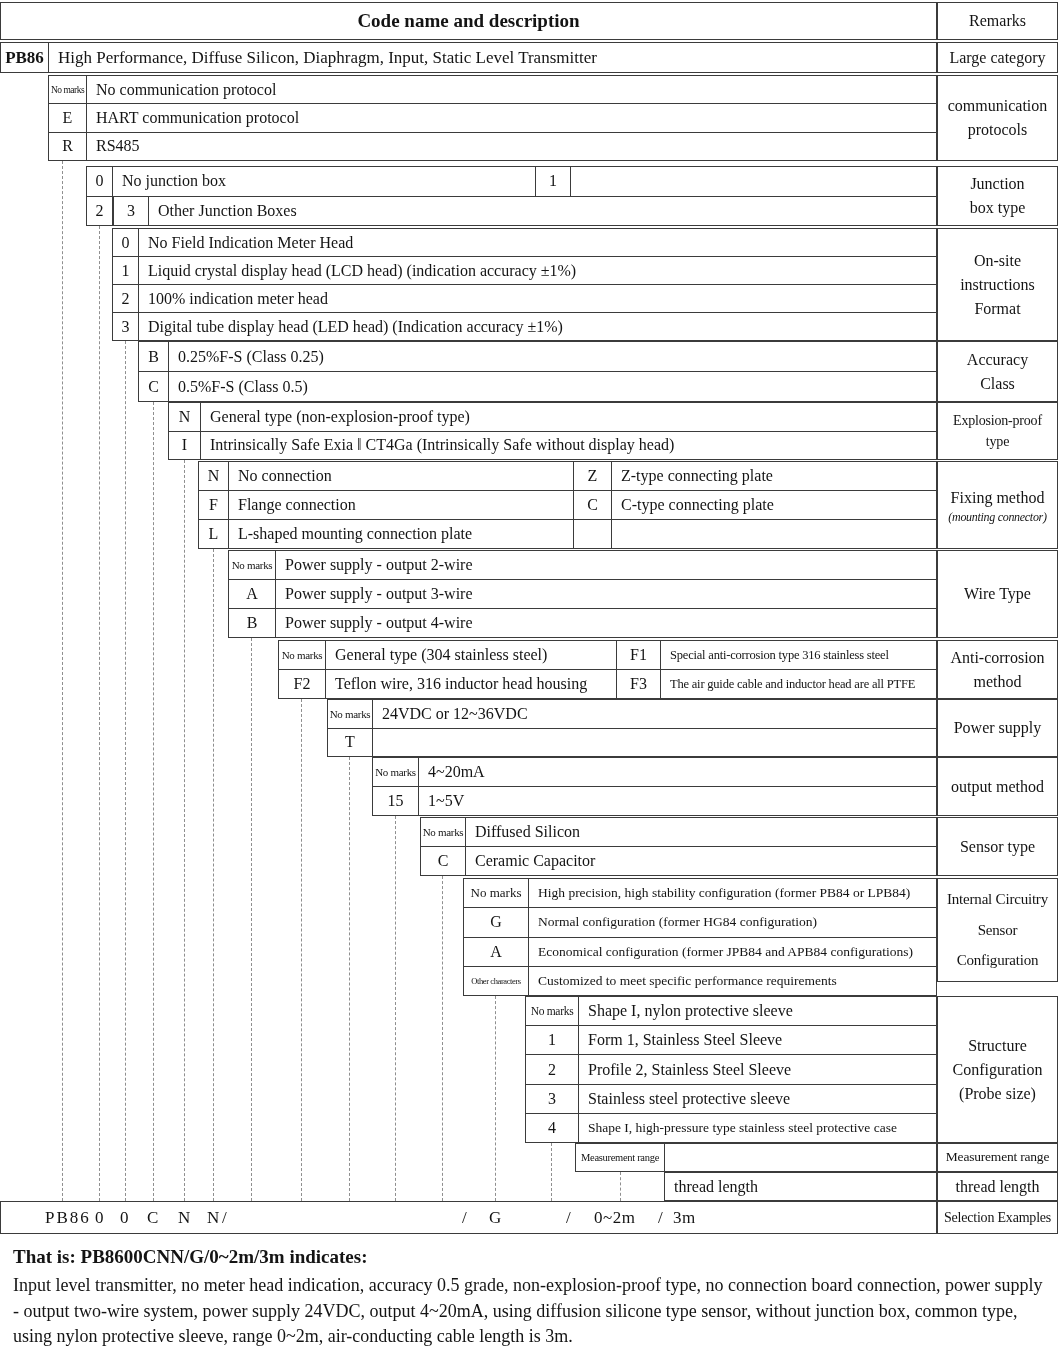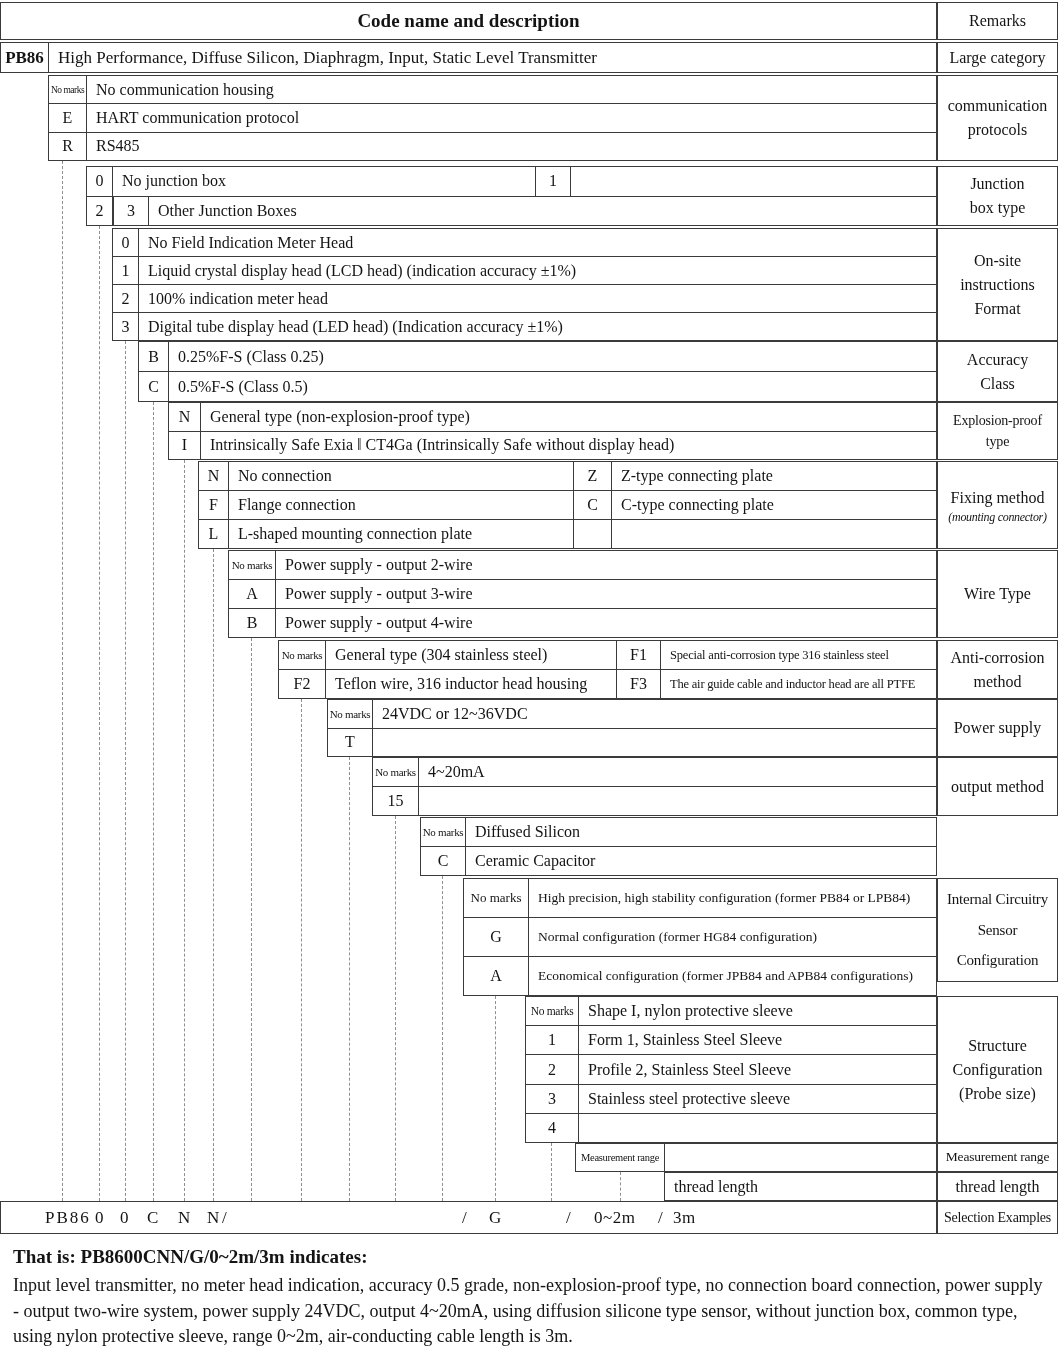--- a/index.html
+++ b/index.html
@@ -79,21 +79,21 @@
     <div class="row">
       <div class="code bold f17" style="width:48px">PB86</div>
       <div class="desc f17">High Performance, Diffuse Silicon, Diaphragm, Input, Static Level Transmitter</div>
     </div>
   </div>
   <div class="remark" style="top:42px;height:31px">Large category</div>
 
   <div class="band" style="left:48px;top:75px;width:889px;height:86px">
     <div class="row">
       <div class="code xs" style="width:38px">No marks</div>
-      <div class="desc">No communication housing</div>
+      <div class="desc">No communication protocol</div>
     </div>
     <div class="row">
       <div class="code" style="width:38px">E</div>
       <div class="desc">HART communication protocol</div>
     </div>
     <div class="row">
       <div class="code" style="width:38px">R</div>
       <div class="desc">RS485</div>
     </div>
   </div>
@@ -232,47 +232,53 @@
   </div>
   <div class="remark f17" style="top:699px;height:58px">Power supply</div>
 
   <div class="band" style="left:372px;top:757px;width:565px;height:59px">
     <div class="row">
       <div class="code s" style="width:46px">No marks</div>
       <div class="desc">4~20mA</div>
     </div>
     <div class="row">
       <div class="code" style="width:46px">15</div>
+      <div class="desc">1~5V</div>
     </div>
   </div>
   <div class="remark f17" style="top:757px;height:59px">output method</div>
 
   <div class="band" style="left:420px;top:817px;width:517px;height:59px">
     <div class="row">
       <div class="code s" style="width:45px">No marks</div>
       <div class="desc">Diffused Silicon</div>
     </div>
     <div class="row">
       <div class="code" style="width:45px">C</div>
       <div class="desc">Ceramic Capacitor</div>
     </div>
   </div>
+  <div class="remark f17" style="top:817px;height:59px">Sensor type</div>
 
   <div class="band" style="left:463px;top:878px;width:474px;height:118px">
     <div class="row">
       <div class="code m" style="width:65px">No marks</div>
       <div class="desc mid">High precision, high stability configuration (former PB84 or LPB84)</div>
     </div>
     <div class="row">
       <div class="code" style="width:65px">G</div>
       <div class="desc mid">Normal configuration (former HG84 configuration)</div>
     </div>
     <div class="row">
       <div class="code" style="width:65px">A</div>
       <div class="desc mid">Economical configuration (former JPB84 and APB84 configurations)</div>
+    </div>
+    <div class="row">
+      <div class="code xxs" style="width:65px">Other characters</div>
+      <div class="desc mid">Customized to meet specific performance requirements</div>
     </div>
   </div>
   <div class="remark tall" style="top:878px;height:104px">Internal Circuitry
 Sensor
 Configuration</div>
 
   <div class="band" style="left:525px;top:996px;width:412px;height:147px">
     <div class="row">
       <div class="code s2" style="width:53px">No marks</div>
       <div class="desc">Shape I, nylon protective sleeve</div>
@@ -284,20 +290,21 @@
     <div class="row">
       <div class="code" style="width:53px">2</div>
       <div class="desc">Profile 2, Stainless Steel Sleeve</div>
     </div>
     <div class="row">
       <div class="code" style="width:53px">3</div>
       <div class="desc">Stainless steel protective sleeve</div>
     </div>
     <div class="row">
       <div class="code" style="width:53px">4</div>
+      <div class="desc tight">Shape I, high-pressure type stainless steel protective case</div>
     </div>
   </div>
   <div class="remark" style="top:996px;height:147px">Structure
 Configuration
 (Probe size)</div>
 
   <div class="band" style="left:575px;top:1143px;width:362px;height:29px">
     <div class="row">
       <div class="mlabel">Measurement range</div>
       <div class="desc"></div>

